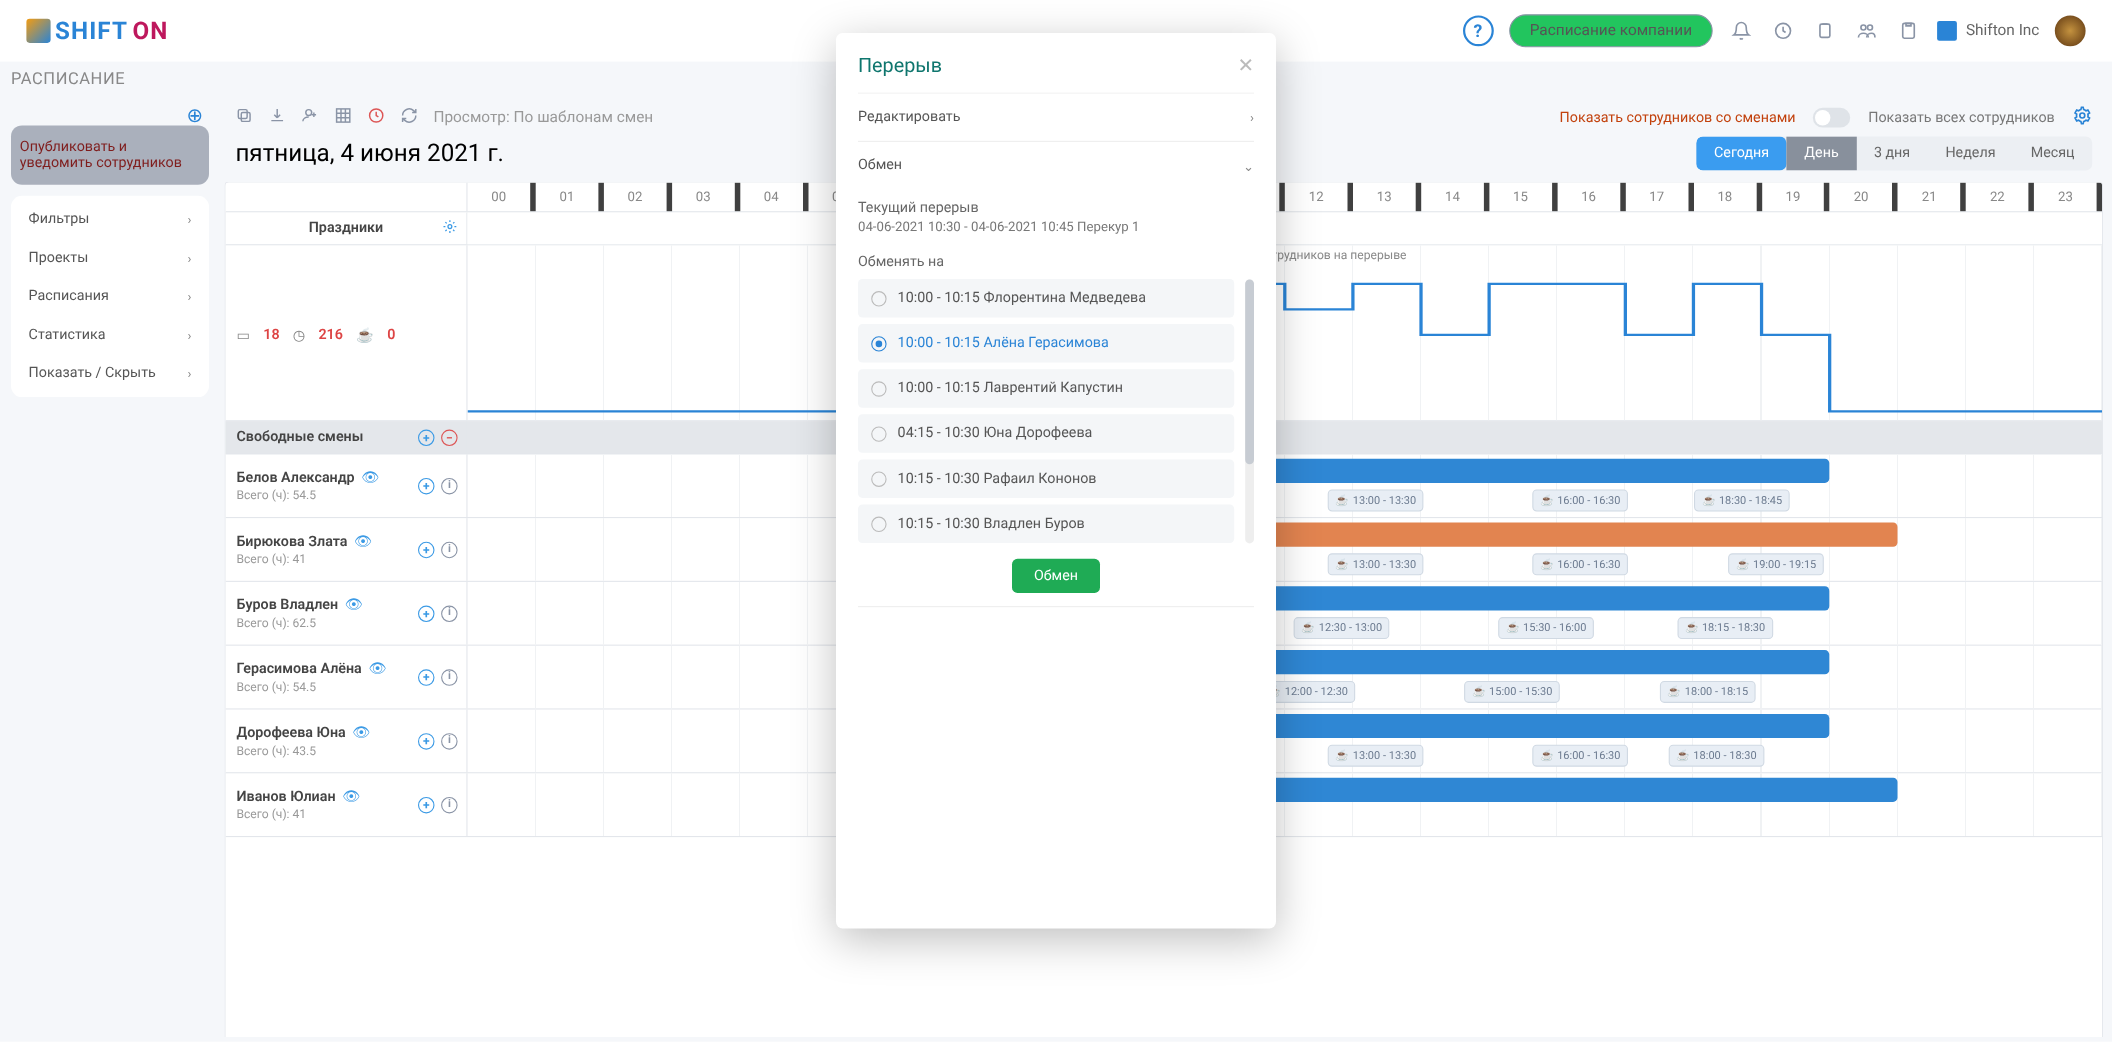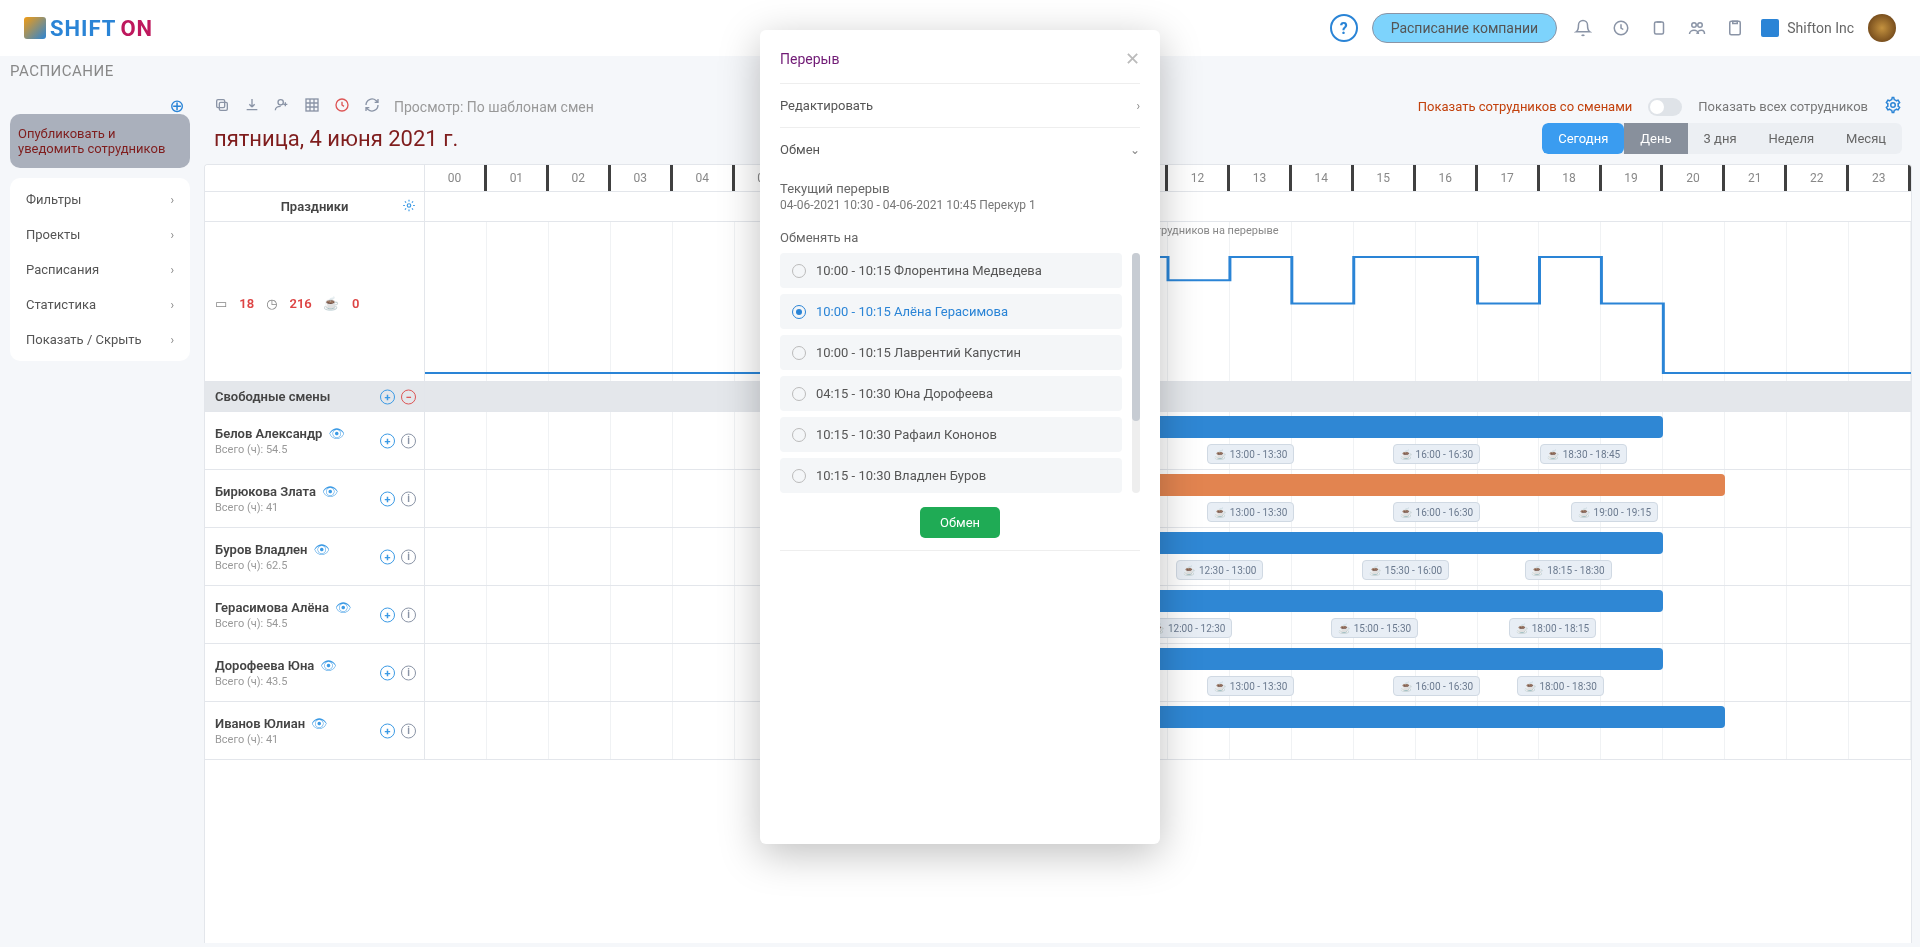--- a/index.html
+++ b/index.html
@@ -7,21 +7,21 @@
 
 .header { height: 56px; display: flex; align-items: center; padding: 0 24px; background: #fff; }
 .logo { display: flex; align-items: center; gap: 4px; font-weight: 700; font-size: 22px; letter-spacing: 1px; }
 .logo-icon { width: 22px; height: 22px; background: linear-gradient(135deg,#f39c12,#2a84d6); border-radius: 3px; }
 .logo-text1 { color: #2a84d6; }
 .logo-text2 { color: #be185d; }
 
 .header-right { margin-left: auto; display: flex; align-items: center; gap: 14px; }
 .icon-btn { width: 24px; height: 24px; display: flex; align-items: center; justify-content: center; color: #8a94a6; cursor: pointer; }
 .help-icon { width: 28px; height: 28px; border: 2px solid #2a84d6; border-radius: 50%; display: flex; align-items: center; justify-content: center; color: #2a84d6; font-weight: bold; font-size: 16px; }
-.pill-btn { border: 1px solid #8a94a6; border-radius: 20px; padding: 6px 18px; color: #555; font-size: 14px; cursor: pointer; background: #7dd3fc; }
+.pill-btn { border: 1px solid #8a94a6; border-radius: 20px; padding: 6px 18px; color: #555; font-size: 14px; cursor: pointer; background: #22c55e; }
 .company { display: flex; align-items: center; gap: 8px; color: #666; font-size: 14px; }
 .company-icon { width: 18px; height: 18px; background: #2a84d6; border-radius: 2px; }
 .avatar { width: 28px; height: 28px; border-radius: 50%; background: radial-gradient(circle,#c4923f,#5a3310); }
 
 .page-title { padding: 6px 0 6px 10px; color: #888; font-size: 15px; letter-spacing: 0.5px; }
 
 .main { display: flex; height: calc(100vh - 90px); }
 
 .sidebar { width: 200px; padding: 6px; position: relative; }
 .collapse-btn { position: absolute; top: 8px; right: 12px; width: 22px; height: 22px; border-radius: 50%; color: #2a84d6; display:flex; align-items:center; justify-content:center; cursor:pointer; font-size: 18px; }
@@ -39,31 +39,31 @@
 .view-label { color: #999; }
 
 .toolbar-right { margin-left:auto; display:flex; align-items:center; gap:16px; }
 .link-blue { color: #c2410c; font-size: 13px; cursor: pointer; }
 .toggle { width: 34px; height: 18px; border-radius: 10px; background: #dfe3e8; position: relative; }
 .toggle::after { content:""; position:absolute; width:14px; height:14px; border-radius:50%; background:#fff; top:2px; left:2px; }
 .link-gray { color: #777; font-size: 13px; }
 .gear { color:#2a84d6; cursor:pointer; }
 
 .date-row { display:flex; align-items:center; padding: 0 10px 10px; }
-.date-title { font-size: 22px; color: #7f1d1d; }
+.date-title { font-size: 22px; color: #000000; }
 .period-tabs { margin-left:auto; display:flex; background:#eceff3; border-radius:6px; overflow:hidden; }
 .period-tab { padding:8px 16px; font-size:13px; color:#666; cursor:pointer; }
 .period-tab.today { background:#3a9cf0; color:#fff; border-radius:6px; }
 .period-tab.active { background:#88909c; color:#fff; }
 
 .grid-wrap { flex:1; overflow:auto; background:#fff; border-radius:4px 4px 0 0; border:1px solid #e3e6eb; border-bottom:none; position:relative; }
 
 .grid-header { display:flex; position:sticky; top:0; background:#fff; z-index:5; border-bottom:1px solid #e3e6eb; }
 .row-label-cell { width:220px; flex-shrink:0; border-right:1px solid #e3e6eb; }
-.hour-cell { flex:1; min-width:44px; text-align:center; padding:6px 0; font-size:12px; color:#888; border-right:3px solid #404040; }
+.hour-cell { flex:1; min-width:44px; text-align:center; padding:6px 0; font-size:12px; color:#888; border-right:5px solid #404040; }
 
 .grid-row { display:flex; border-bottom:1px solid #e3e6eb; min-height:30px; position:relative; }
 .grid-row.tall { min-height:58px; }
 .row-label { width:220px; flex-shrink:0; padding:6px 10px; border-right:1px solid #e3e6eb; font-size:13px; display:flex; flex-direction:column; justify-content:center; position:relative; }
 .row-label-inner { display:flex; align-items:center; gap:6px; }
 .row-name { font-weight:600; color:#444; }
 .row-sub { font-size:11px; color:#999; margin-top:2px; }
 .row-icons { position:absolute; right:8px; top:50%; transform:translateY(-50%); display:flex; gap:6px; color:#8a94a6; font-size:13px; }
 .eye { color:#3b9ae5; }
 .circle-i { width:15px; height:15px; display:inline-flex; align-items:center; justify-content:center; border:1.5px solid #8a94a6; border-radius:50%; font-size:10px; font-weight:bold; line-height:1; }
@@ -86,21 +86,21 @@
 
 .shift-bar { position:absolute; height:22px; border-radius:4px; background:#2f87d4; color:#fff; font-size:11px; display:flex; align-items:center; padding:0 8px; gap:4px; white-space:nowrap; overflow:hidden; }
 .shift-bar.orange { background:#e28450; }
 .shift-bar .dot-red { width:8px; height:8px; border-radius:50%; background:#e04040; flex-shrink:0; }
 
 .break-pill { position:absolute; height:20px; border-radius:4px; background:#e8eef5; color:#6b7a8f; font-size:10px; display:flex; align-items:center; padding:0 6px; gap:3px; white-space:nowrap; border:1px solid #d0d9e3; }
 
 .modal-backdrop { position:fixed; inset:0; display:flex; justify-content:center; padding-top:30px; z-index:100; pointer-events:none; }
 .modal { width:400px; background:#fff; border-radius:6px; box-shadow:0 10px 40px rgba(0,0,0,0.25); pointer-events:auto; max-height:86vh; display:flex; flex-direction:column; }
 .modal-header { display:flex; align-items:center; padding:18px 20px 14px; }
-.modal-title { font-size:14px; color:#701a75; }
+.modal-title { font-size:18px; color:#0f766e; }
 .modal-close { margin-left:auto; color:#bbb; cursor:pointer; font-size:18px; }
 .modal-body { padding: 0 20px 18px; overflow:auto; font-size:13px; color:#555; }
 .modal-section { display:flex; align-items:center; justify-content:space-between; padding:14px 0; border-top:1px solid #eee; cursor:pointer; }
 .modal-sub { padding: 2px 0 8px; color:#777; font-size:12px; }
 .modal-label { padding-top:10px; color:#666; }
 .swap-list { margin-top:8px; display:flex; gap:6px; }
 .swap-scroll { flex:1; max-height:240px; overflow:auto; padding-right:4px; }
 .swap-item { background:#f4f6f8; border-radius:4px; padding:10px 12px; margin-bottom:6px; display:flex; align-items:center; gap:10px; cursor:pointer; font-size:13px; }
 .swap-item.selected { color:#2a84d6; }
 .radio { width:14px; height:14px; border-radius:50%; border:1.5px solid #bbb; display:inline-block; flex-shrink:0; position:relative; }

